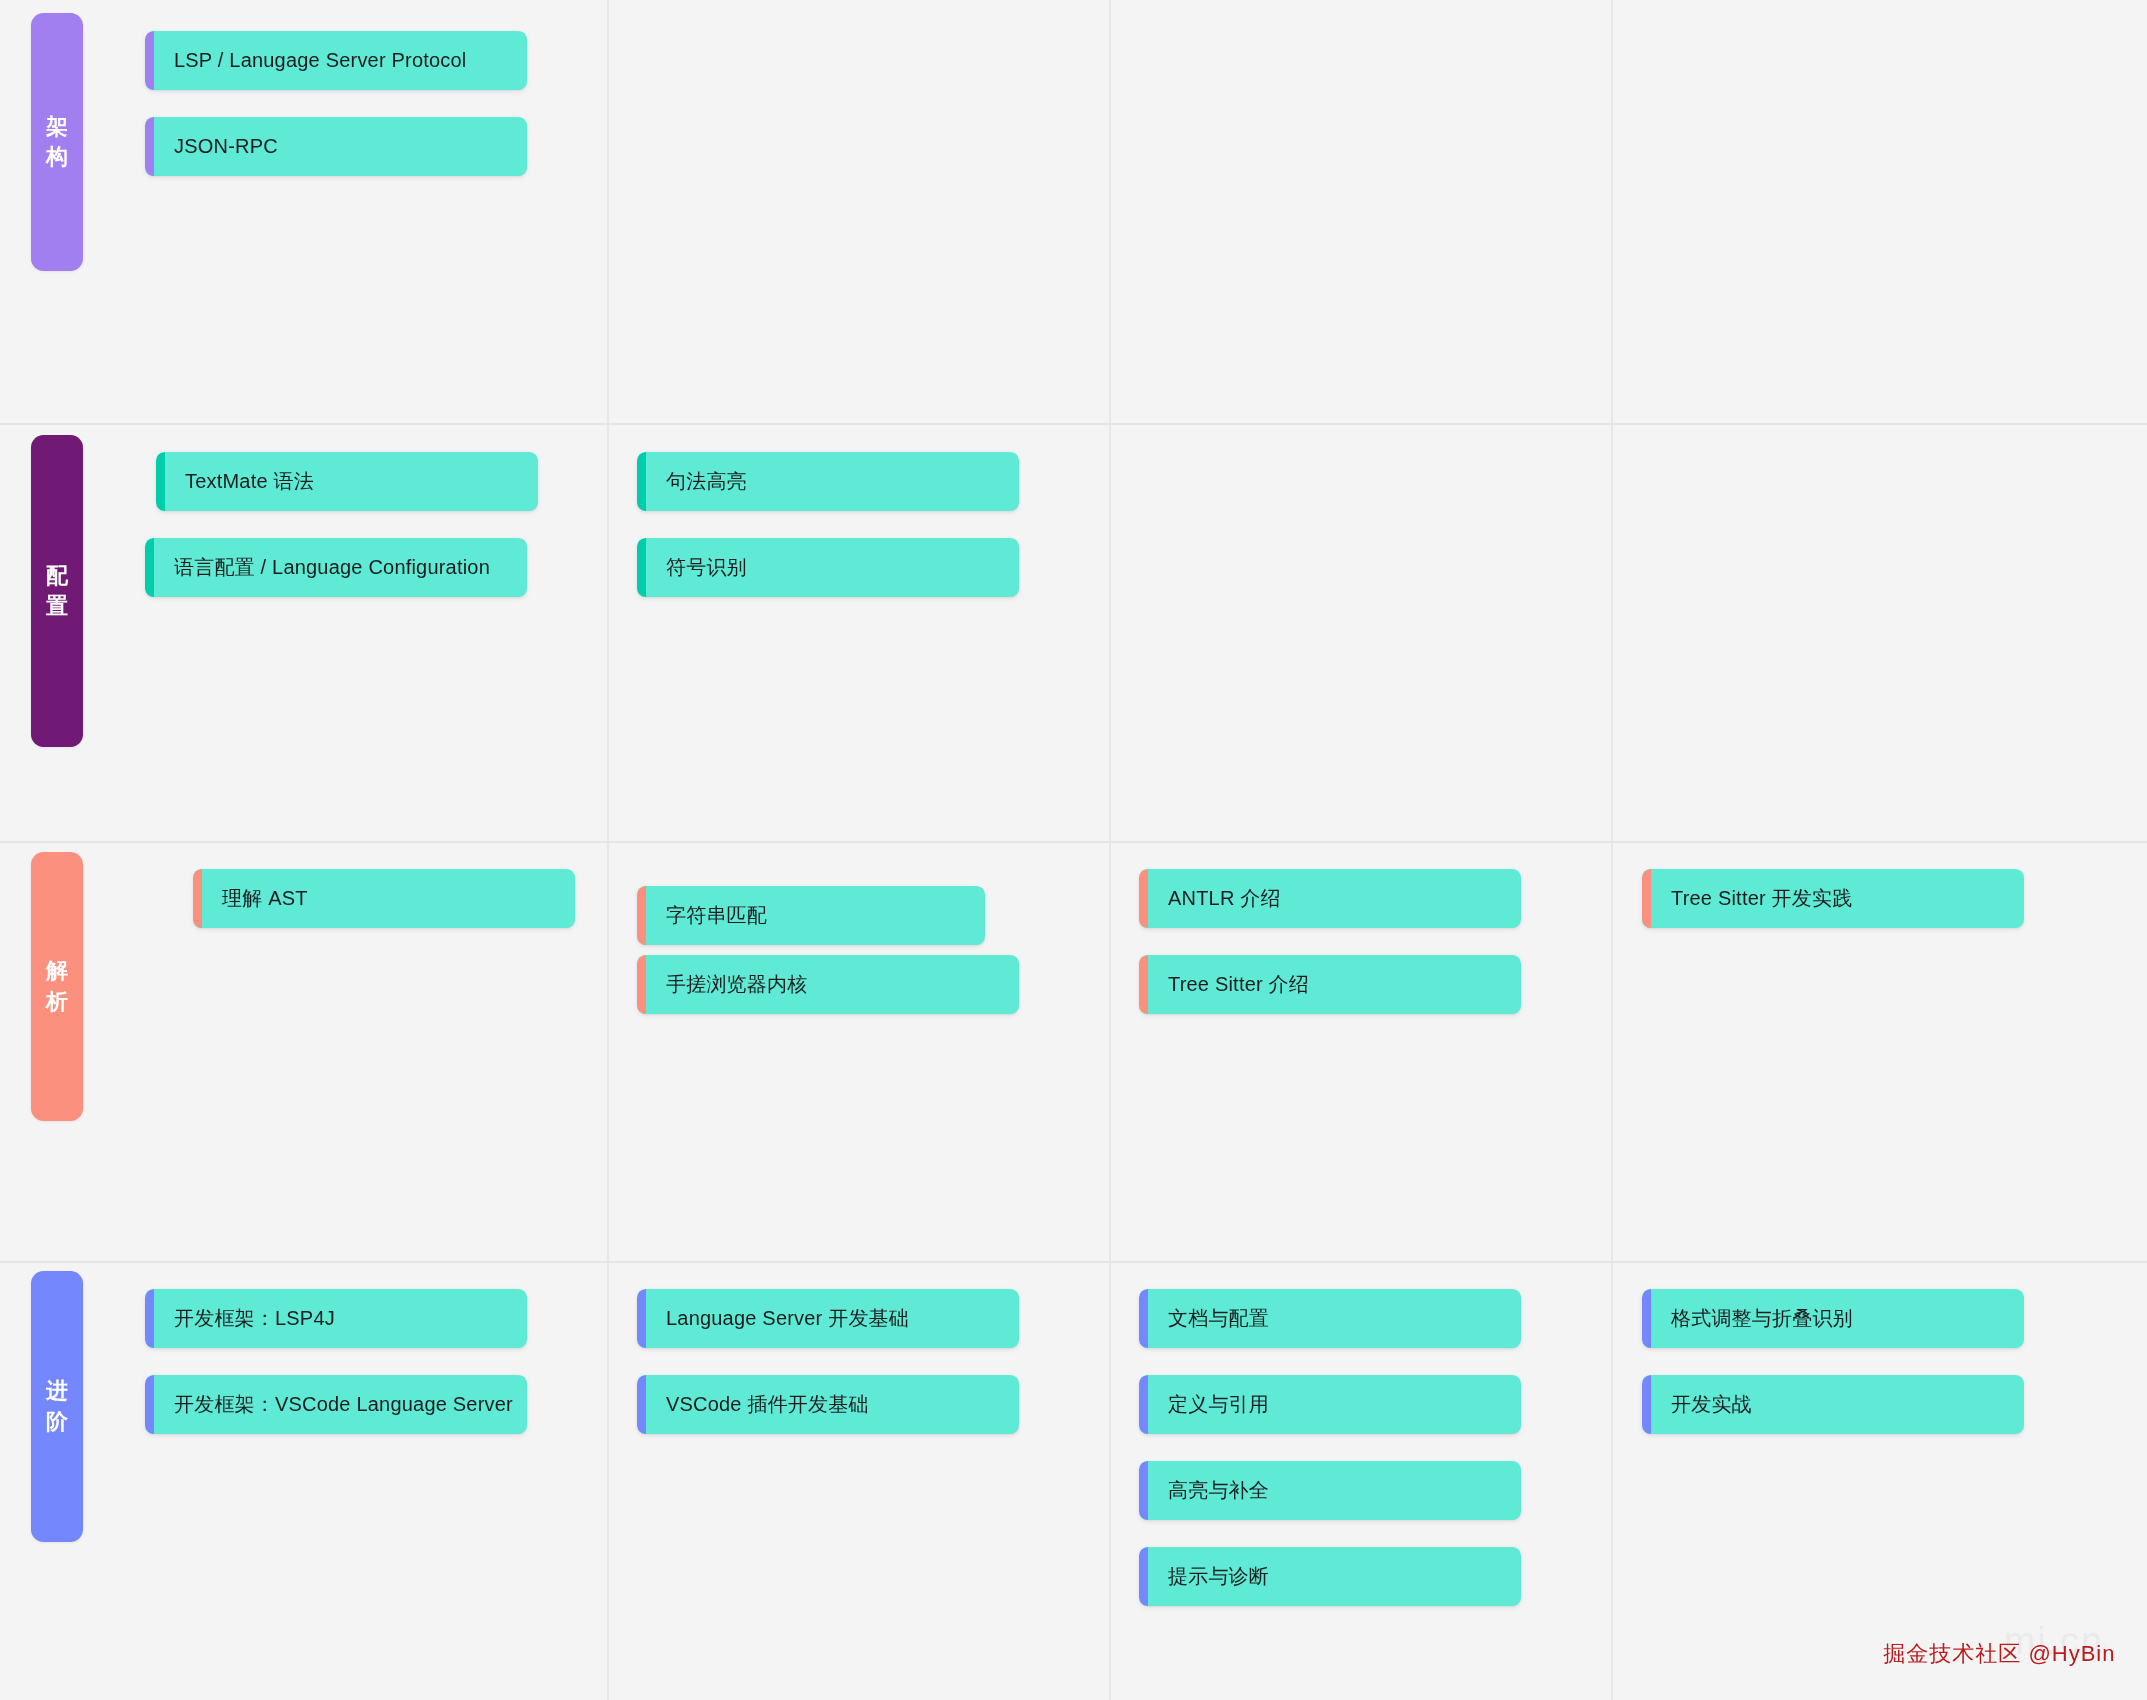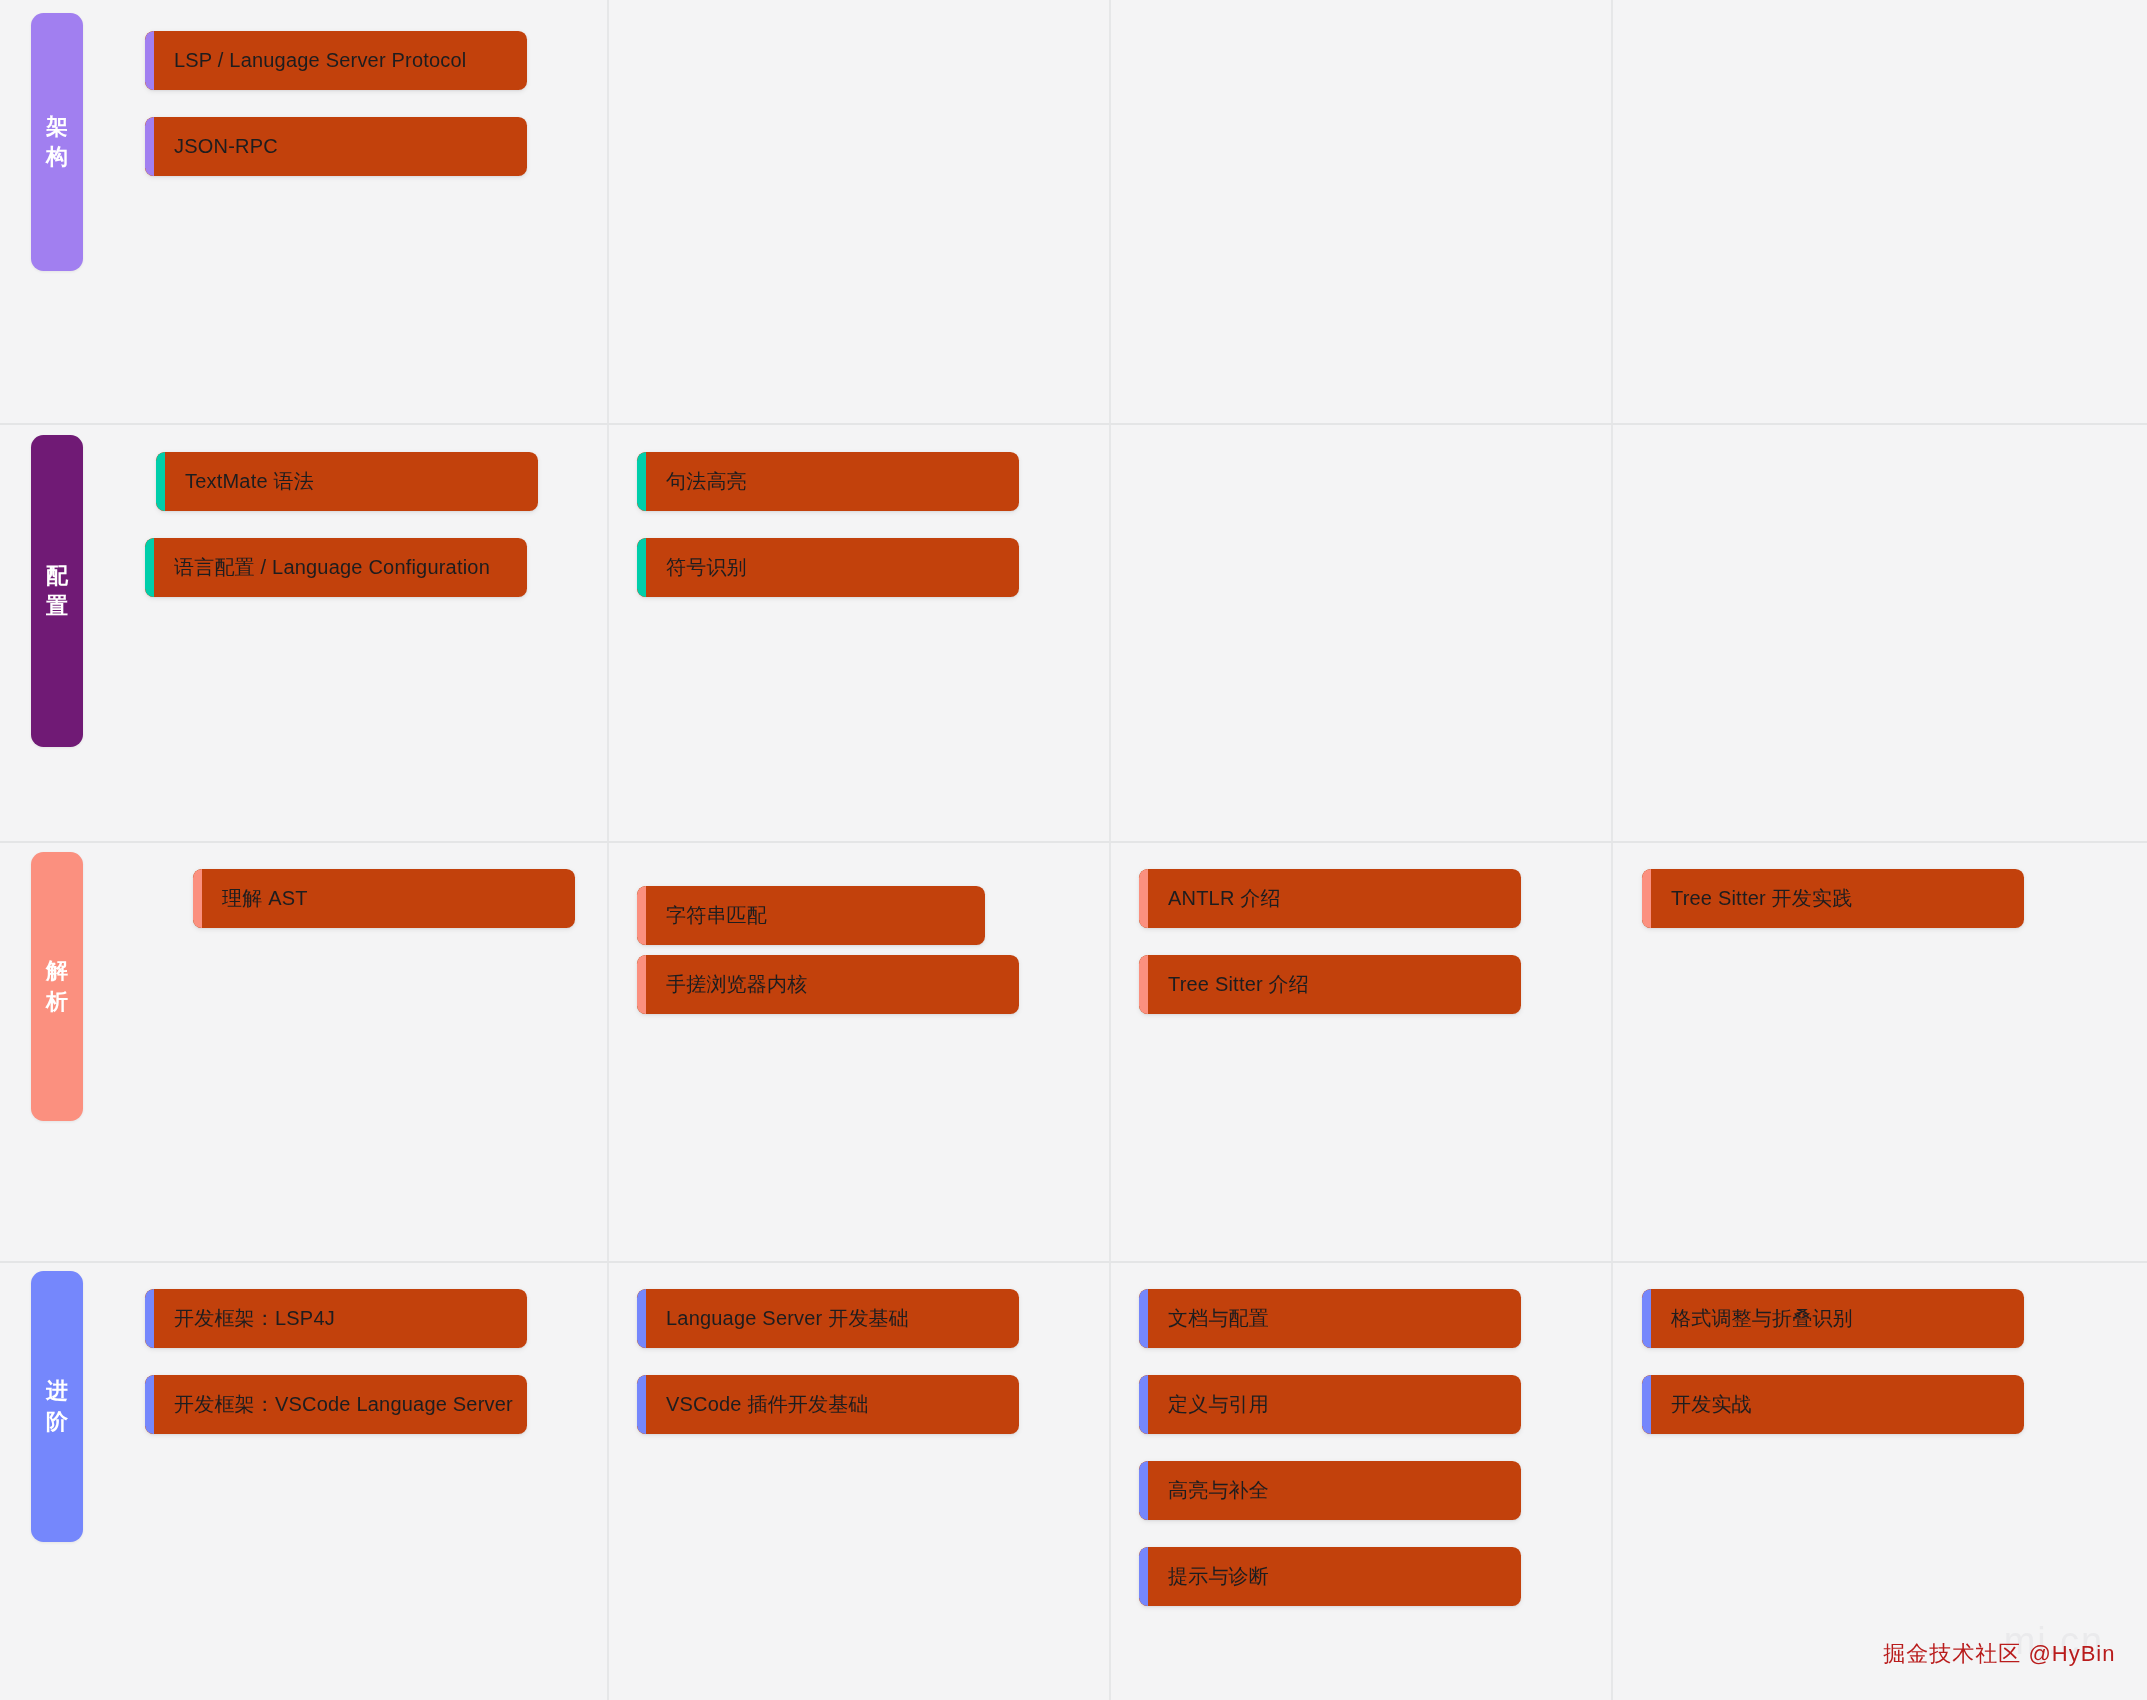--- a/index.html
+++ b/index.html
@@ -63,21 +63,21 @@
     font-weight: 700;
     width: 29px;
     text-align: center;
     letter-spacing: 0;
     word-break: break-all;
     white-space: normal;
   }
   .card {
     position: absolute;
     height: 59px;
-    background: #c2410c;
+    background: #5eead4;
     border-radius: 8.6px;
     box-shadow: 0 1.9px 4.8px rgba(17,17,26,.07), 0 1px 1.9px rgba(17,17,26,.05);
     display: flex;
     align-items: center;
     overflow: hidden;
   }
   .card .accent {
     position: absolute;
     left: 0;
     top: 0;

